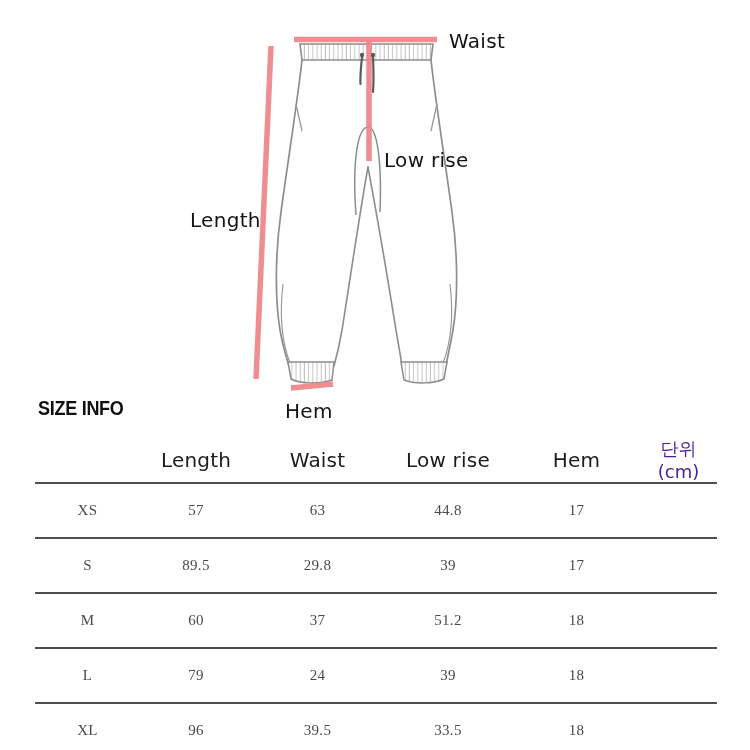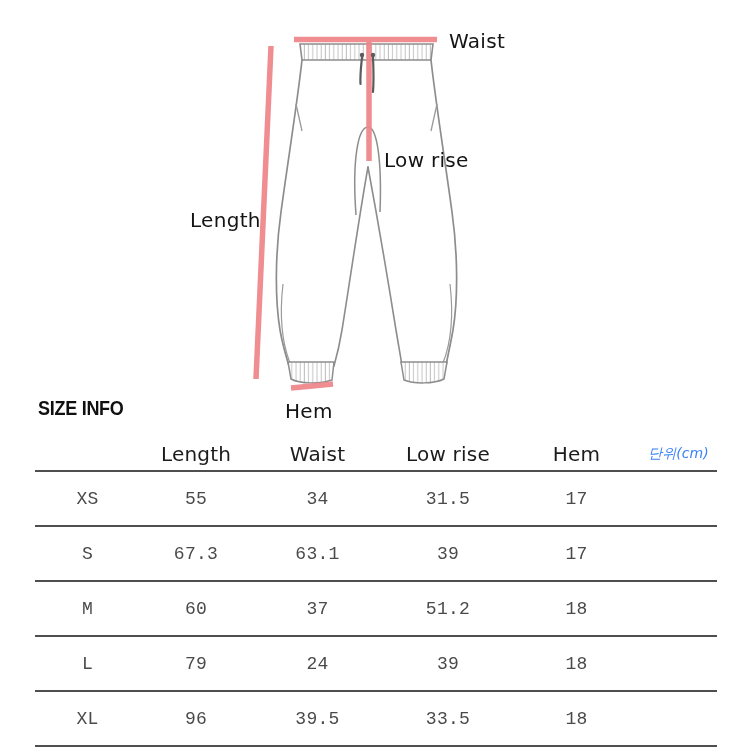--- a/index.html
+++ b/index.html
@@ -18,23 +18,23 @@
   .size-info{position:absolute;left:38px;top:397px;font-family:"Liberation Sans",sans-serif;
              font-weight:bold;font-size:20px;color:#101010;letter-spacing:-.3px;
              transform:scaleX(.9);transform-origin:left center;white-space:nowrap;}
   
   table.size-chart{position:absolute;left:35px;top:437px;width:682px;
                    border-collapse:collapse;table-layout:fixed;}
   table.size-chart th{height:33px;border-bottom:2px solid #4f4f4f;padding:0;
                       font-family:"DejaVu Sans",sans-serif;font-weight:400;
                       font-size:20px;color:#1c1c1c;text-align:center;vertical-align:middle;
                       letter-spacing:.2px;}
-  table.size-chart th.unit{font-size:14px;color:#3b82f6;letter-spacing:0;font-style:italic;}
+  table.size-chart th.unit{font-size:18px;color:#4c1d95;letter-spacing:0;}
   table.size-chart td{height:53px;border-bottom:2px solid #4f4f4f;padding:0;
-                      font-family:Liberation Mono, monospace;font-size:18px;
+                      font-family:Liberation Serif, serif;font-size:15px;
                       color:#4a4a4a;text-align:center;vertical-align:middle;
                       letter-spacing:.3px;}
 </style>
 </head>
 <body>
 
 <div class="canvas">
 
   <div class="diagram">
     <svg width="750" height="432" viewBox="0 0 750 432">
@@ -98,30 +98,30 @@
         <th>Length</th>
         <th>Waist</th>
         <th>Low rise</th>
         <th>Hem</th>
         <th class="unit">단위(cm)</th>
       </tr>
     </thead>
     <tbody>
       <tr>
         <td>XS</td>
-        <td>55</td>
-        <td>34</td>
-        <td>31.5</td>
+        <td>57</td>
+        <td>63</td>
+        <td>44.8</td>
         <td>17</td>
         <td></td>
       </tr>
       <tr>
         <td>S</td>
-        <td>67.3</td>
-        <td>63.1</td>
+        <td>89.5</td>
+        <td>29.8</td>
         <td>39</td>
         <td>17</td>
         <td></td>
       </tr>
       <tr>
         <td>M</td>
         <td>60</td>
         <td>37</td>
         <td>51.2</td>
         <td>18</td>

